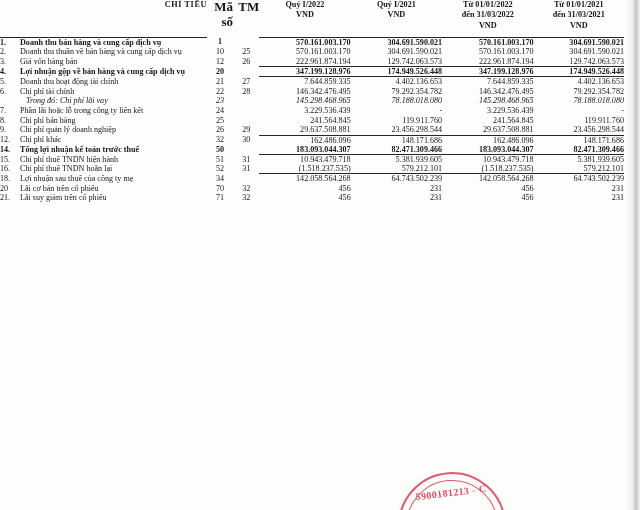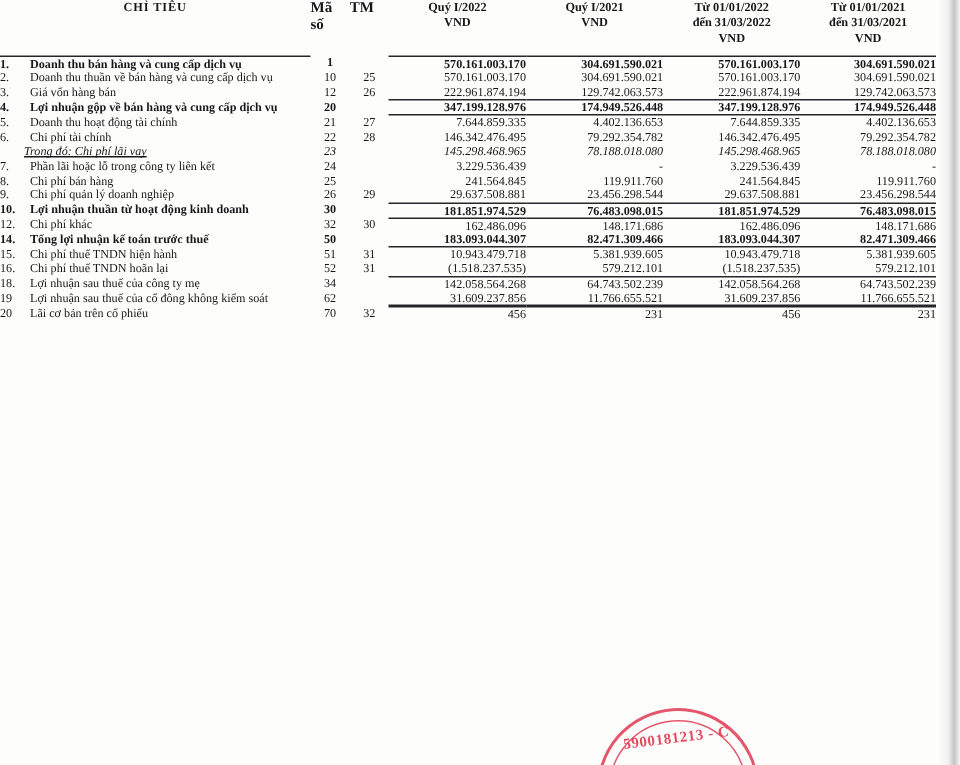--- a/index.html
+++ b/index.html
@@ -51,28 +51,28 @@
   col.c-num2   { width: 90px; }
 
   
   thead th {
     font-weight: bold;
     font-size: 8.2px;
     padding-bottom: 2px;
     vertical-align: bottom;
   }
   th.h-label {
-    text-align: center;
+    text-align: right;
     letter-spacing: .6px;
     padding-bottom: 12px;
   }
   th.h-code, th.h-tm {
-    text-align: left;
+    text-align: right;
     padding-bottom: 12px;
-    font-size: 10px;
+    font-size: 13px;
   }
   th.h-num {
     text-align: center;
     padding-right: 5px;
     padding-bottom: 2px;
     line-height: 1.25;
   }
   tr.hrule td {
     height: 6px;
   }
@@ -106,21 +106,21 @@
 
   .lbl-wrap {
     display: flex;
     align-items: flex-start;
   }
   .lbl-no {
     flex: 0 0 20px;
     text-align: left;
   }
   .lbl-tx { flex: 1 1 auto; }
-  .lbl-indent { padding-left: 16px; text-decoration: underline; }
+  .lbl-indent { padding-left: 26px; }
 
   
   #stamp {
     position: absolute;
     left: 398px;
     top: 472px;
     width: 104px;
     height: 104px;
     border-radius: 50%;
     border: 2.2px solid #e03a52;
@@ -340,34 +340,20 @@
               <span class="lbl-tx">Chi phí quản lý doanh nghiệp</span>
             </div>
           </td>
           <td class="code">26</td>
           <td class="tm">29</td>
           <td class="num ul">29.637.508.881</td>
           <td class="num ul">23.456.298.544</td>
           <td class="num ul">29.637.508.881</td>
           <td class="num ul">23.456.298.544</td>
         </tr>
-        <tr class="bold">
-          <td class="label">
-            <div class="lbl-wrap">
-              <span class="lbl-no">10.</span>
-              <span class="lbl-tx">Lợi nhuận thuần từ hoạt động kinh doanh</span>
-            </div>
-          </td>
-          <td class="code">30</td>
-          <td class="tm"></td>
-          <td class="num ul">181.851.974.529</td>
-          <td class="num ul">76.483.098.015</td>
-          <td class="num ul">181.851.974.529</td>
-          <td class="num ul">76.483.098.015</td>
-        </tr>
         <tr>
           <td class="label">
             <div class="lbl-wrap">
               <span class="lbl-no">12.</span>
               <span class="lbl-tx">Chi phí khác</span>
             </div>
           </td>
           <td class="code">32</td>
           <td class="tm">30</td>
           <td class="num">162.486.096</td>
@@ -427,44 +413,44 @@
           <td class="code">34</td>
           <td class="tm"></td>
           <td class="num">142.058.564.268</td>
           <td class="num">64.743.502.239</td>
           <td class="num">142.058.564.268</td>
           <td class="num">64.743.502.239</td>
         </tr>
         <tr>
           <td class="label">
             <div class="lbl-wrap">
-              <span class="lbl-no">19</span>
-              <span class="lbl-tx">Lợi nhuận sau thuế của cổ đông không kiểm soát</span>
-            </div>
-          </td>
-          <td class="code">62</td>
-          <td class="tm"></td>
-          <td class="num ul-thick">31.609.237.856</td>
-          <td class="num ul-thick">11.766.655.521</td>
-          <td class="num ul-thick">31.609.237.856</td>
-          <td class="num ul-thick">11.766.655.521</td>
-        </tr>
-        <tr>
-          <td class="label">
-            <div class="lbl-wrap">
               <span class="lbl-no">20</span>
               <span class="lbl-tx">Lãi cơ bản trên cổ phiếu</span>
             </div>
           </td>
           <td class="code">70</td>
           <td class="tm">32</td>
           <td class="num">456</td>
           <td class="num">231</td>
           <td class="num">456</td>
           <td class="num">231</td>
         </tr>
+        <tr>
+          <td class="label">
+            <div class="lbl-wrap">
+              <span class="lbl-no">21.</span>
+              <span class="lbl-tx">Lãi suy giảm trên cổ phiếu</span>
+            </div>
+          </td>
+          <td class="code">71</td>
+          <td class="tm">32</td>
+          <td class="num">456</td>
+          <td class="num">231</td>
+          <td class="num">456</td>
+          <td class="num">231</td>
+        </tr>
       </tbody>
   </table>
 
   <div id="stamp"></div>
   <div id="stamp-text">5900181213 - C</div>
   <div id="page-edge"></div>
 </div>
 
 </body></html>

